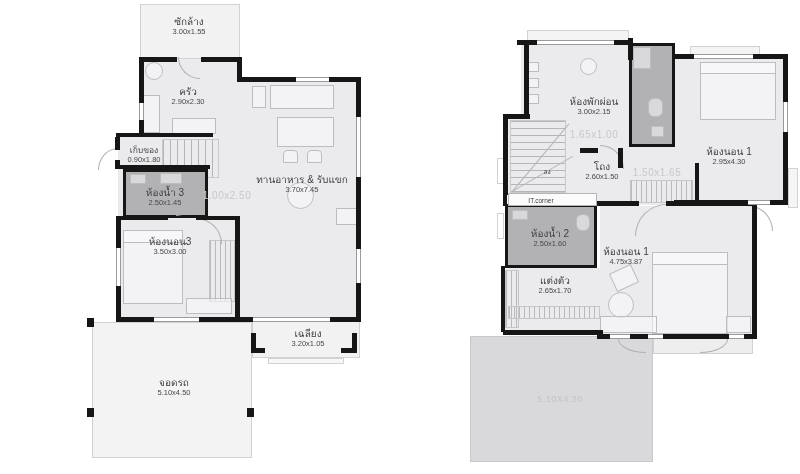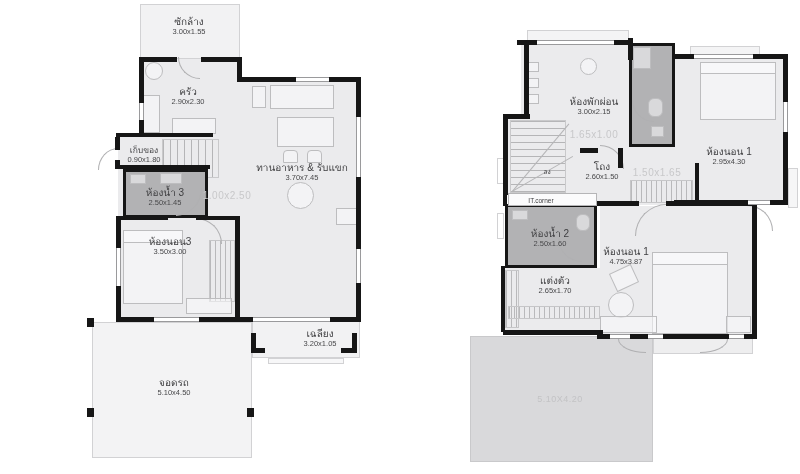--- a/index.html
+++ b/index.html
@@ -144,25 +144,25 @@
       <div class="dm">0.90x1.80</div>
     </div>
     <div class="lbl" style="left:165px;top:197px">
       <div class="nm">ห้องน้ำ 3</div>
       <div class="dm">2.50x1.45</div>
     </div>
     <div class="lbl" style="left:170px;top:246px">
       <div class="nm">ห้องนอน3</div>
       <div class="dm">3.50x3.00</div>
     </div>
-    <div class="lbl" style="left:302px;top:172px">
+    <div class="lbl" style="left:302px;top:184px">
       <div class="nm">ทานอาหาร &amp; รับแขก</div>
       <div class="dm">3.70x7.45</div>
     </div>
-    <div class="lbl" style="left:320px;top:338px">
+    <div class="lbl" style="left:308px;top:338px">
       <div class="nm">เฉลียง</div>
       <div class="dm">3.20x1.05</div>
     </div>
     <div class="lbl" style="left:174px;top:387px">
       <div class="nm">จอดรถ</div>
       <div class="dm">5.10x4.50</div>
     </div>
     <div class="faint" style="left:227px;top:195px">1.00x2.50</div>
   </div>
 

